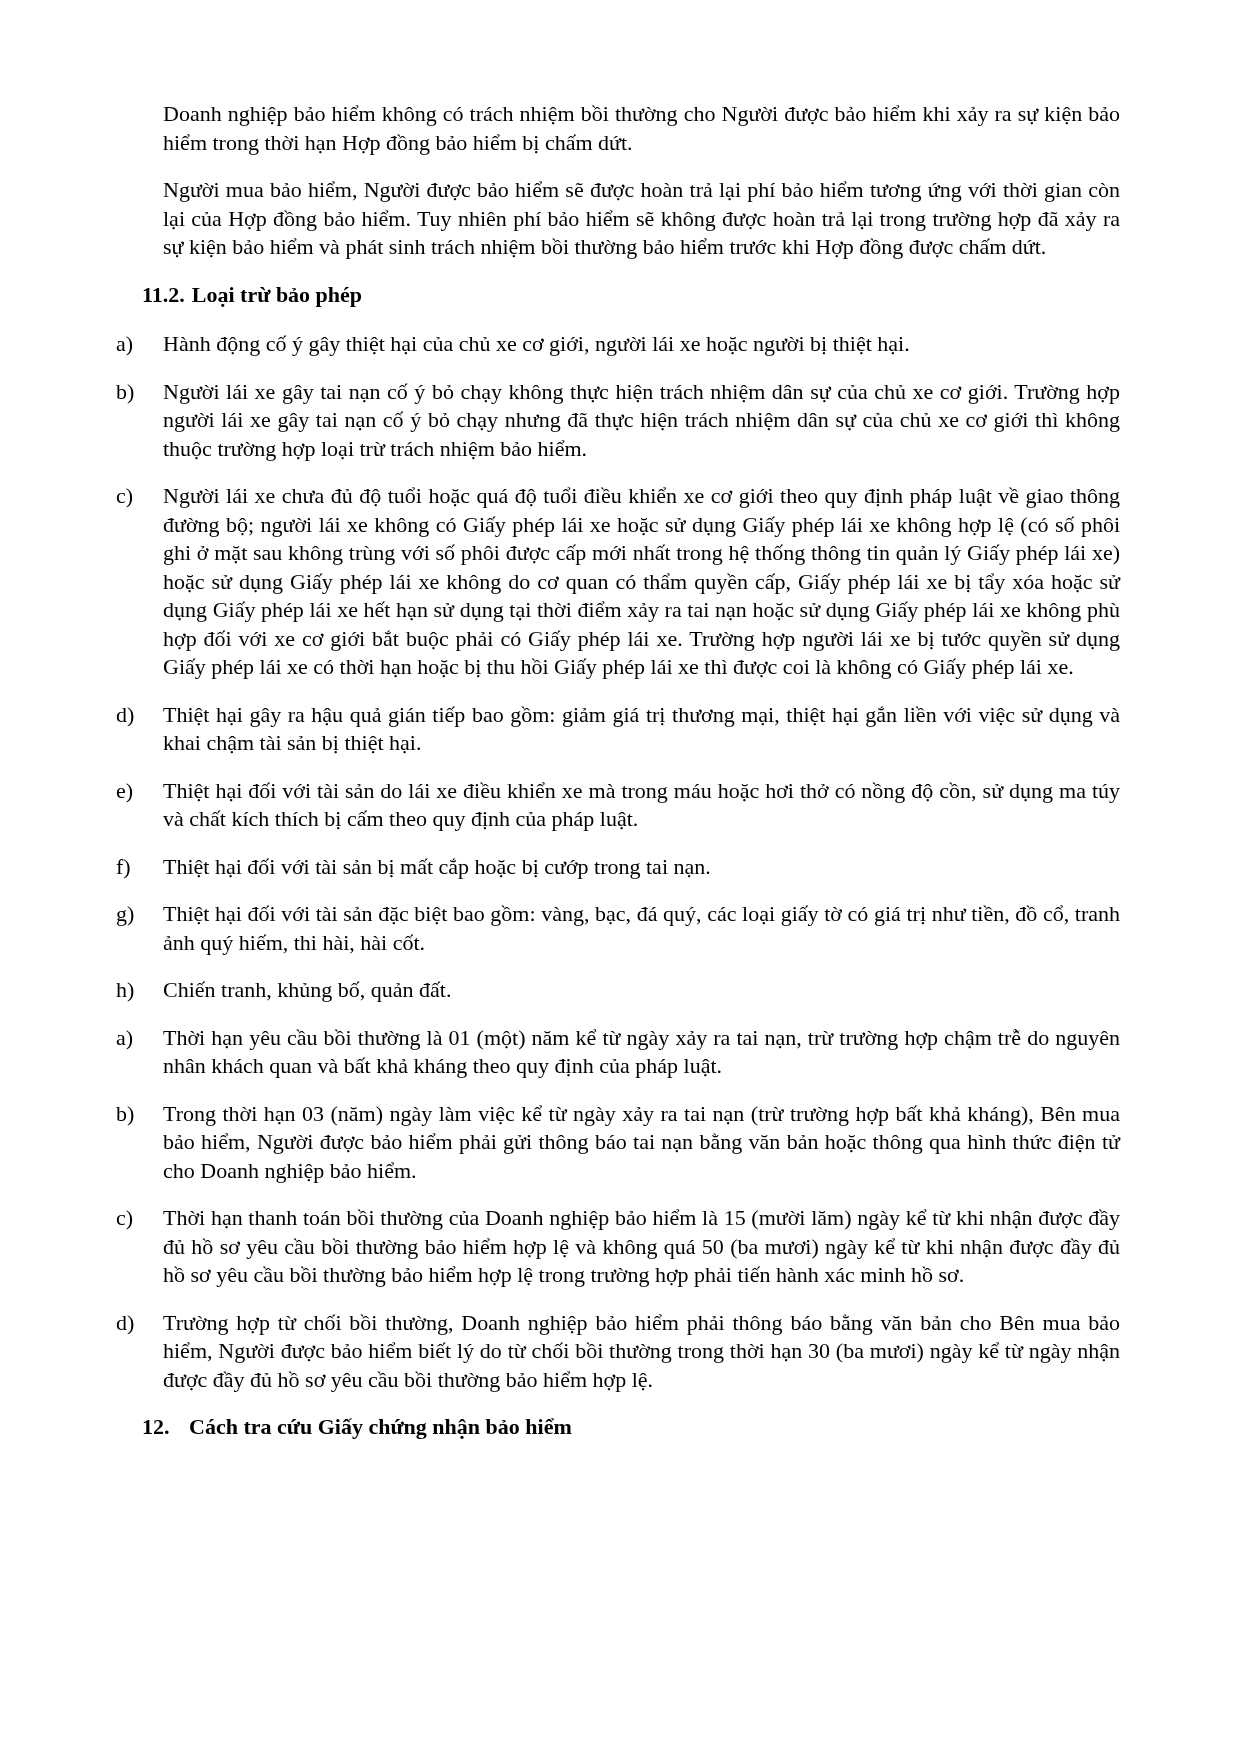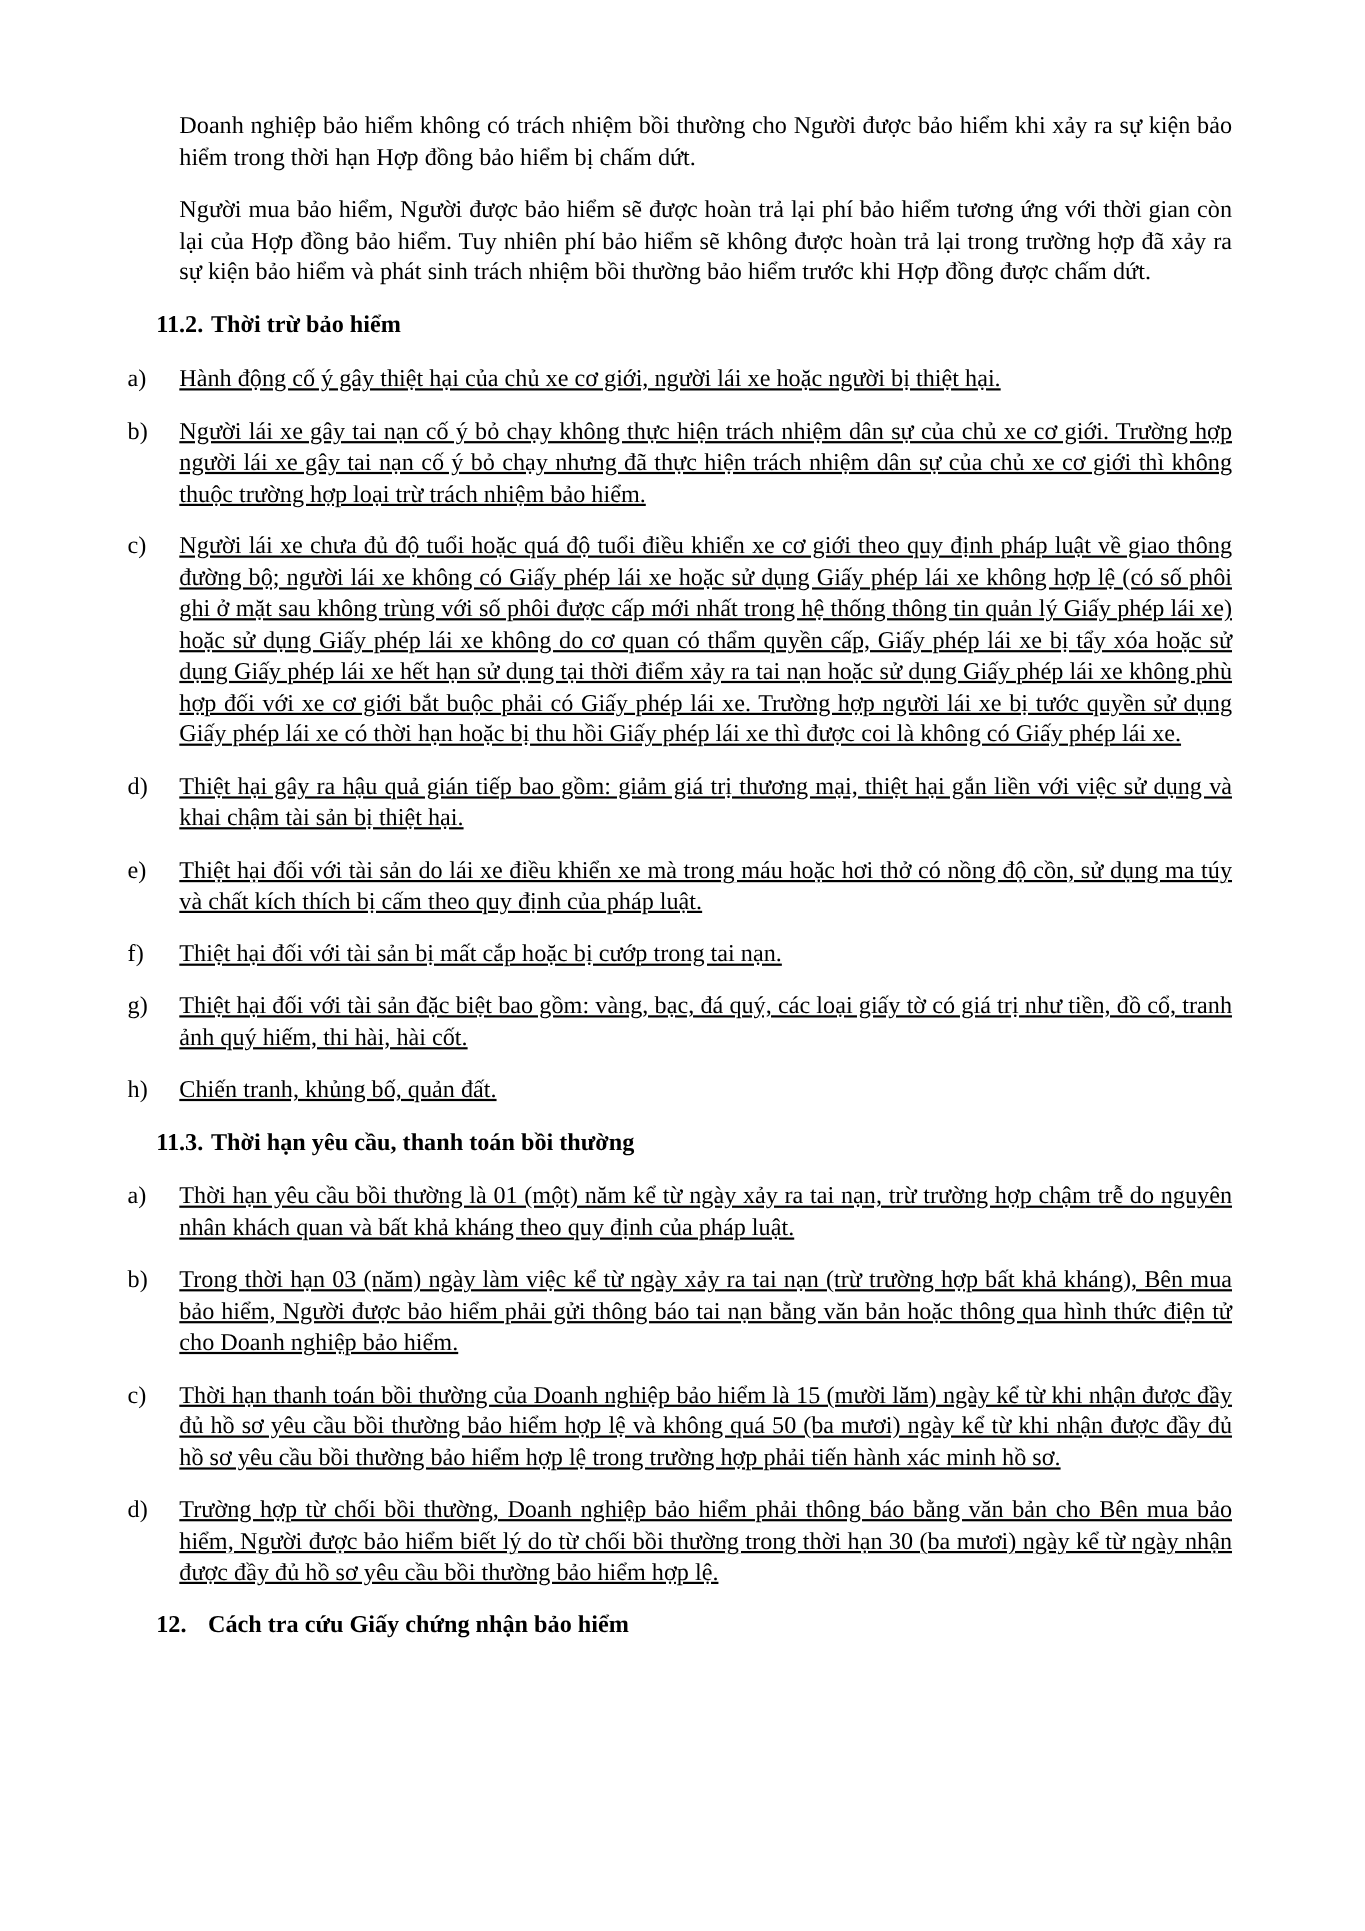--- a/index.html
+++ b/index.html
@@ -40,34 +40,33 @@
   .item {
     display: flex;
     margin: 0 0 19px 0;
   }
   .item .label {
     flex: 0 0 47px;
   }
   .item .text {
     flex: 1;
     text-align: justify;
-    text-decoration: underline;
   }
 </style>
 </head>
 <body>
 
 <div class="page">
 
   <p class="intro">Doanh nghiệp bảo hiểm không có trách nhiệm bồi thường cho Người được bảo hiểm khi xảy ra sự kiện bảo hiểm trong thời hạn Hợp đồng bảo hiểm bị chấm dứt.</p>
 
   <p class="intro">Người mua bảo hiểm, Người được bảo hiểm sẽ được hoàn trả lại phí bảo hiểm tương ứng với thời gian còn lại của Hợp đồng bảo hiểm. Tuy nhiên phí bảo hiểm sẽ không được hoàn trả lại trong trường hợp đã xảy ra sự kiện bảo hiểm và phát sinh trách nhiệm bồi thường bảo hiểm trước khi Hợp đồng được chấm dứt.</p>
 
   <div class="heading">
-    <span class="num">11.2.</span><span class="title">Thời trừ bảo hiểm</span>
+    <span class="num">11.2.</span><span class="title">Loại trừ bảo phép</span>
   </div>
 
   <div class="item">
     <span class="label">a)</span>
     <span class="text">Hành động cố ý gây thiệt hại của chủ xe cơ giới, người lái xe hoặc người bị thiệt hại.</span>
   </div>
   <div class="item">
     <span class="label">b)</span>
     <span class="text">Người lái xe gây tai nạn cố ý bỏ chạy không thực hiện trách nhiệm dân sự của chủ xe cơ giới. Trường hợp người lái xe gây tai nạn cố ý bỏ chạy nhưng đã thực hiện trách nhiệm dân sự của chủ xe cơ giới thì không thuộc trường hợp loại trừ trách nhiệm bảo hiểm.</span>
   </div>
@@ -89,23 +88,20 @@
   </div>
   <div class="item">
     <span class="label">g)</span>
     <span class="text">Thiệt hại đối với tài sản đặc biệt bao gồm: vàng, bạc, đá quý, các loại giấy tờ có giá trị như tiền, đồ cổ, tranh ảnh quý hiếm, thi hài, hài cốt.</span>
   </div>
   <div class="item">
     <span class="label">h)</span>
     <span class="text">Chiến tranh, khủng bố, quản đất.</span>
   </div>
 
-  <div class="heading">
-    <span class="num">11.3.</span><span class="title">Thời hạn yêu cầu, thanh toán bồi thường</span>
-  </div>
 
   <div class="item">
     <span class="label">a)</span>
     <span class="text">Thời hạn yêu cầu bồi thường là 01 (một) năm kể từ ngày xảy ra tai nạn, trừ trường hợp chậm trễ do nguyên nhân khách quan và bất khả kháng theo quy định của pháp luật.</span>
   </div>
   <div class="item">
     <span class="label">b)</span>
     <span class="text">Trong thời hạn 03 (năm) ngày làm việc kể từ ngày xảy ra tai nạn (trừ trường hợp bất khả kháng), Bên mua bảo hiểm, Người được bảo hiểm phải gửi thông báo tai nạn bằng văn bản hoặc thông qua hình thức điện tử cho Doanh nghiệp bảo hiểm.</span>
   </div>
   <div class="item">

